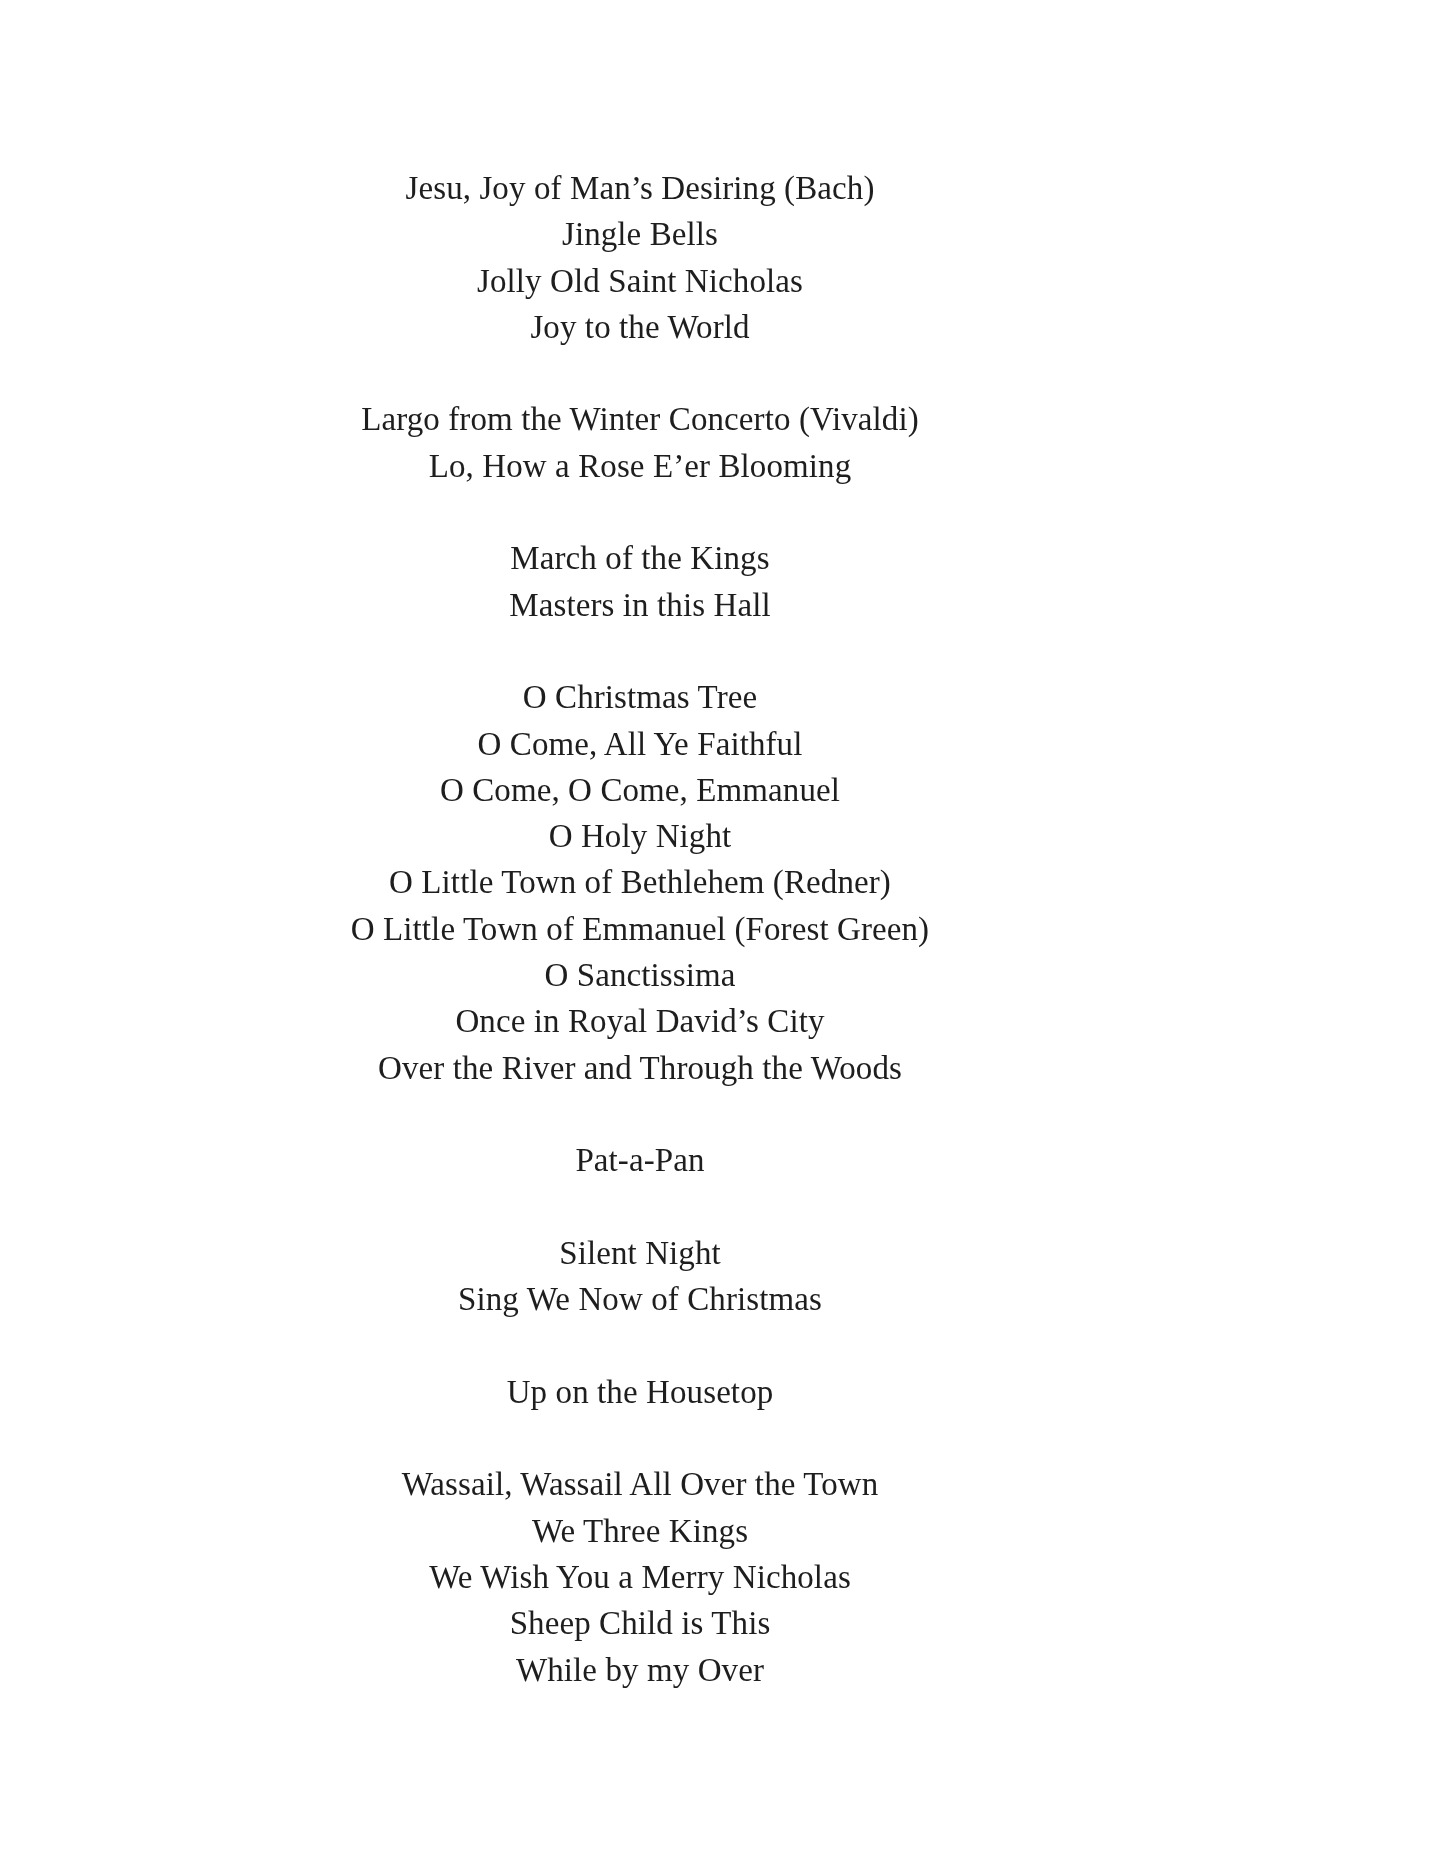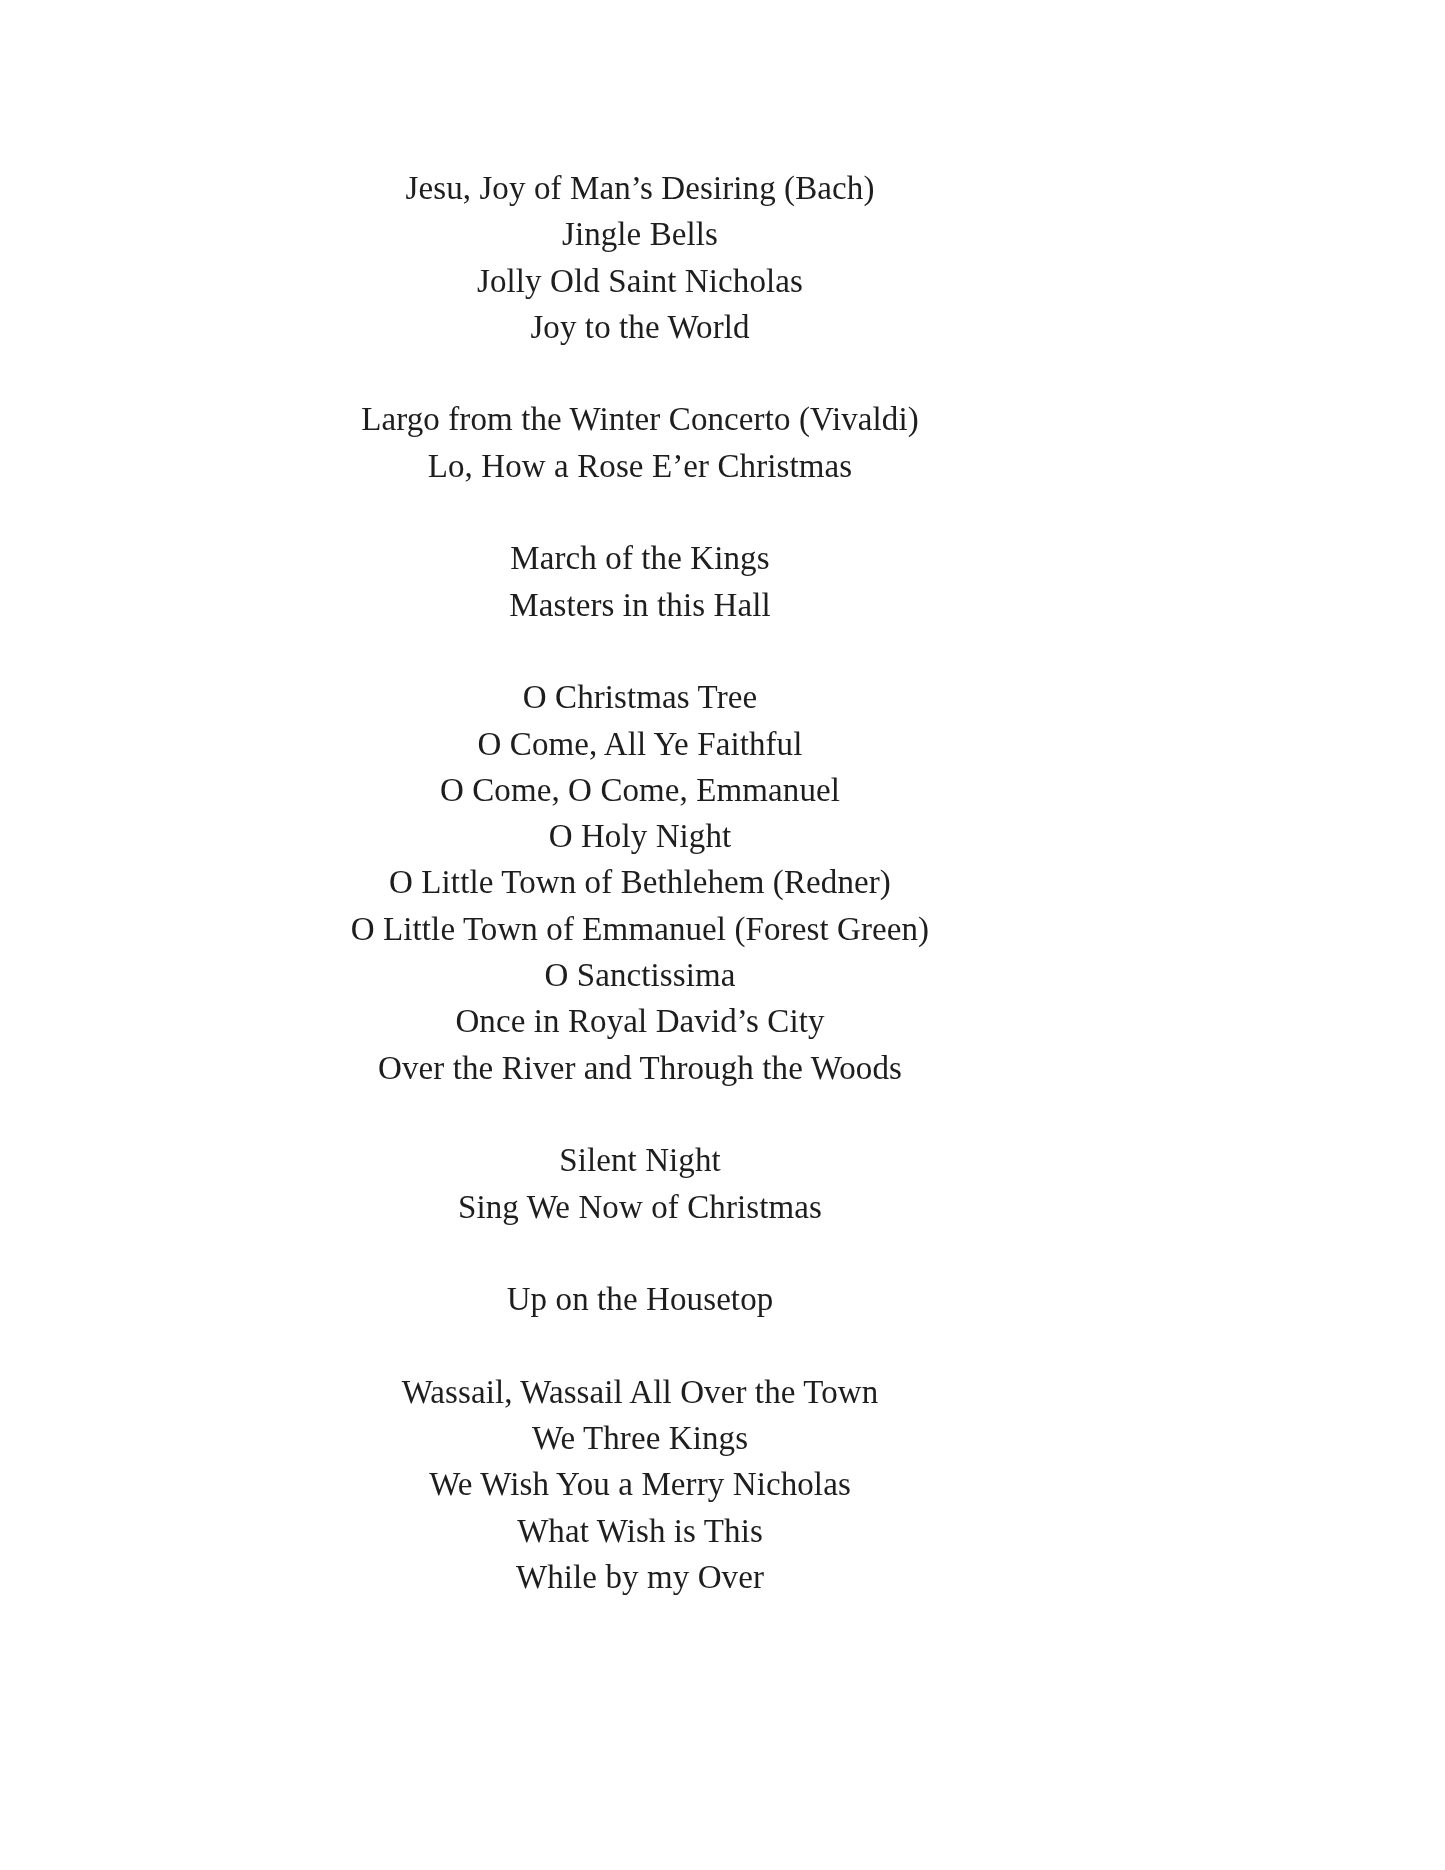--- a/index.html
+++ b/index.html
@@ -55,52 +55,55 @@
 
     <ul class="group">
       <li class="song">Jesu, Joy of Man’s Desiring (Bach)</li>
       <li class="song">Jingle Bells</li>
       <li class="song">Jolly Old Saint Nicholas</li>
       <li class="song">Joy to the World</li>
     </ul>
 
     <ul class="group">
       <li class="song">Largo from the Winter Concerto (Vivaldi)</li>
-      <li class="song">Lo, How a Rose E’er Christmas</li>
+      <li class="song">Lo, How a Rose E’er Blooming</li>
     </ul>
 
     <ul class="group">
       <li class="song">March of the Kings</li>
       <li class="song">Masters in this Hall</li>
     </ul>
 
     <ul class="group">
       <li class="song">O Christmas Tree</li>
       <li class="song">O Come, All Ye Faithful</li>
       <li class="song">O Come, O Come, Emmanuel</li>
       <li class="song">O Holy Night</li>
       <li class="song">O Little Town of Bethlehem (Redner)</li>
       <li class="song">O Little Town of Emmanuel (Forest Green)</li>
       <li class="song">O Sanctissima</li>
       <li class="song">Once in Royal David’s City</li>
       <li class="song">Over the River and Through the Woods</li>
     </ul>
 
+    <ul class="group">
+      <li class="song">Pat-a-Pan</li>
+    </ul>
 
     <ul class="group">
       <li class="song">Silent Night</li>
       <li class="song">Sing We Now of Christmas</li>
     </ul>
 
     <ul class="group">
       <li class="song">Up on the Housetop</li>
     </ul>
 
     <ul class="group">
       <li class="song">Wassail, Wassail All Over the Town</li>
       <li class="song">We Three Kings</li>
       <li class="song">We Wish You a Merry Nicholas</li>
-      <li class="song">What Wish is This</li>
+      <li class="song">Sheep Child is This</li>
       <li class="song">While by my Over</li>
     </ul>
 
   </div>
 </div>
 
 </body></html>

